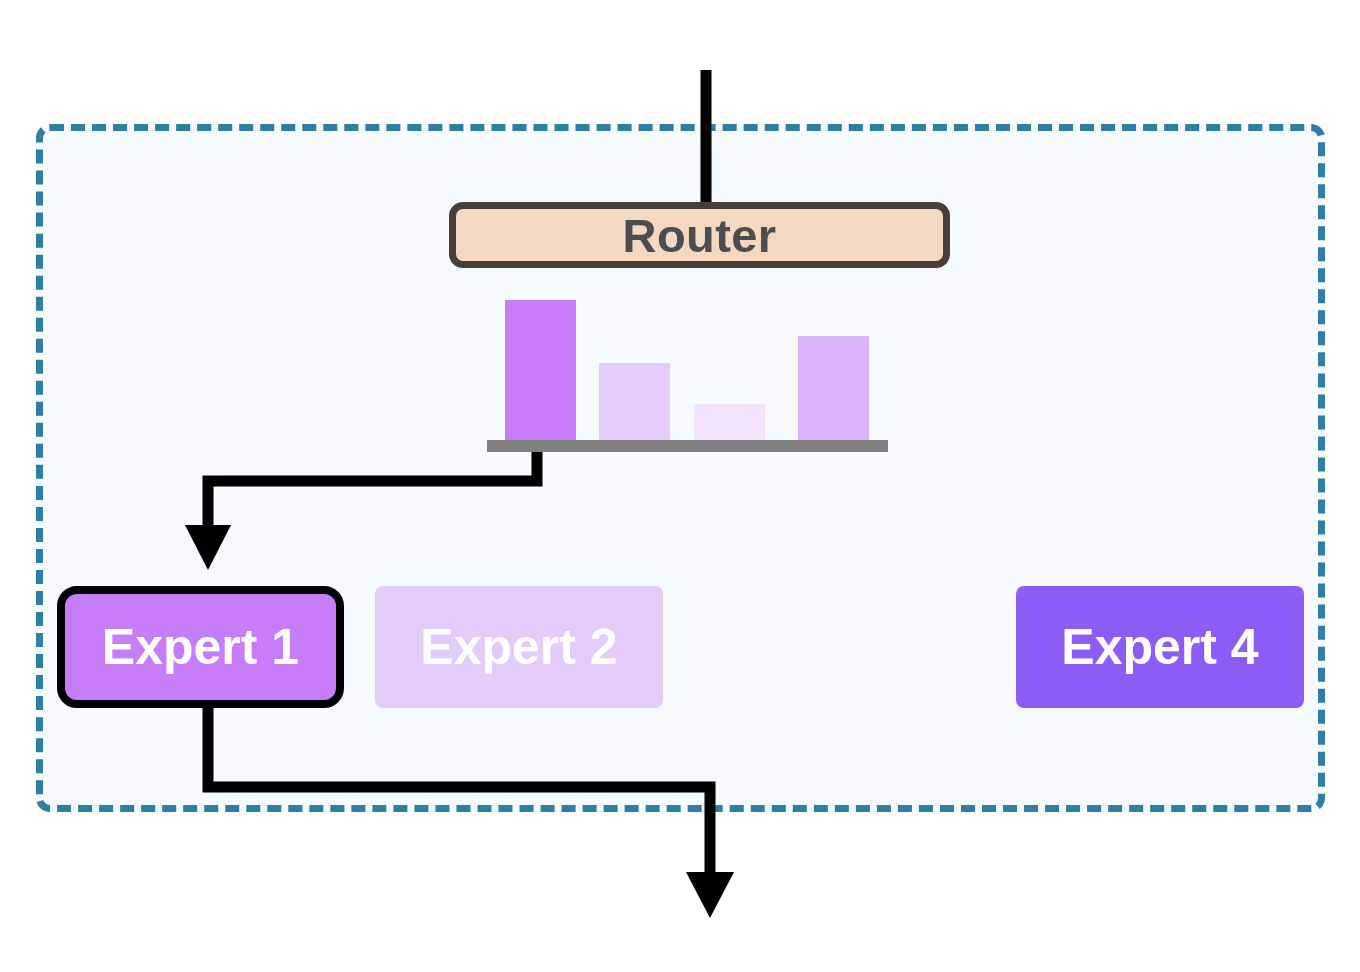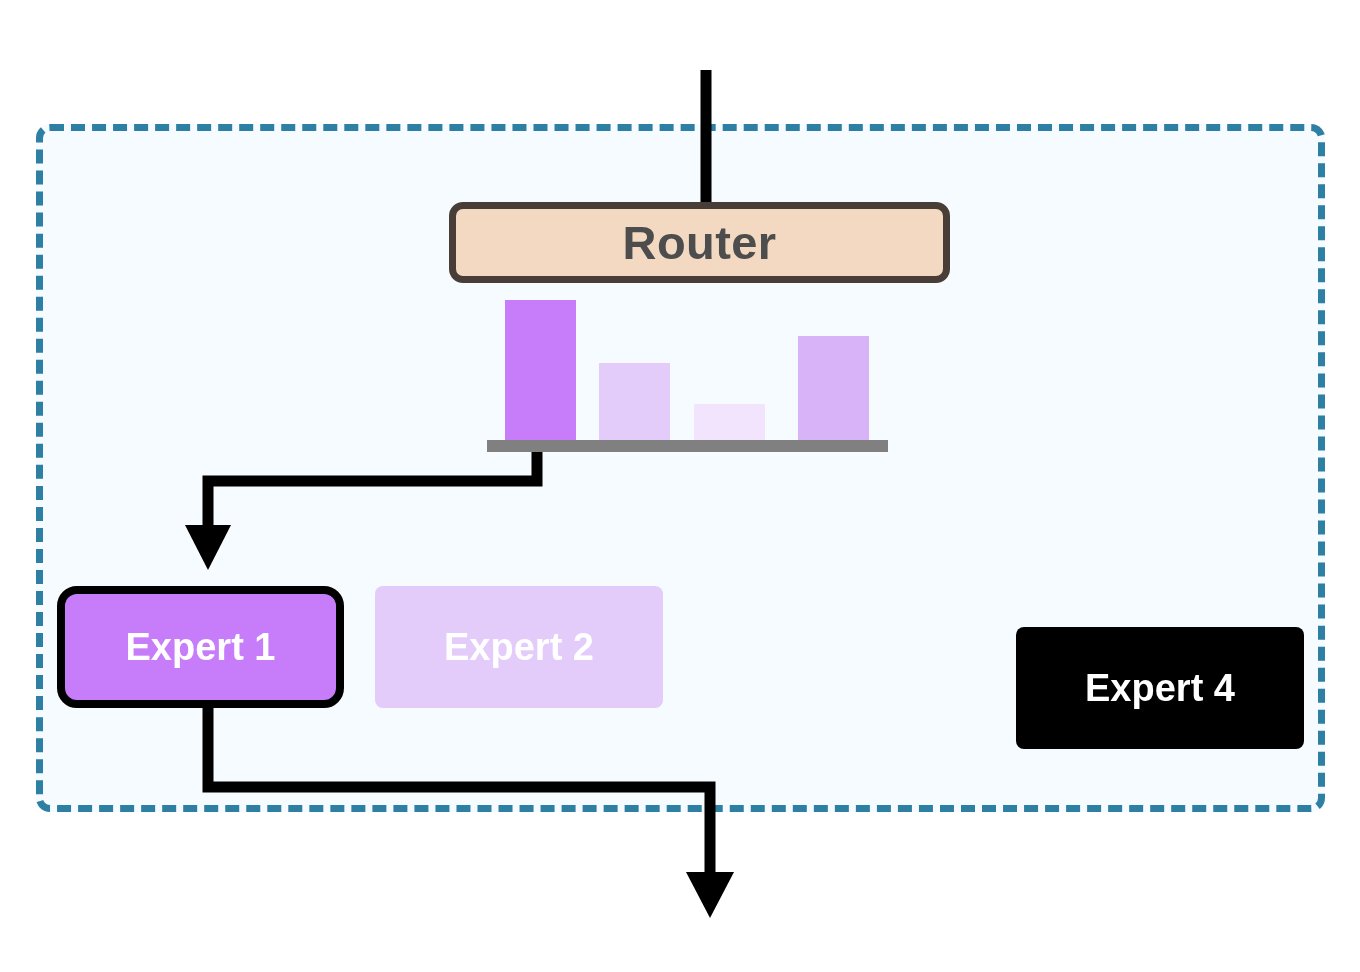--- a/index.html
+++ b/index.html
@@ -35,21 +35,21 @@
     background: #f5fbfe;
     border: 7px dashed #2d7fa3;
     border-radius: 14px;
   }
   
   .router-box {
     position: absolute;
     left: 449px;
     top: 202px;
     width: 501px;
-    height: 81px;
+    height: 66px;
     box-sizing: border-box;
     background: #f3d9c1;
     border: 7px solid #493e37;
     border-radius: 14px;
     display: flex;
     align-items: center;
     justify-content: center;
   }
   .router-label {
     font-size: 47px;
@@ -85,21 +85,21 @@
     height: 122px;
     box-sizing: border-box;
     border-radius: 8px;
     display: flex;
     align-items: center;
     justify-content: center;
     white-space: nowrap;
     overflow: visible;
   }
   .expert-label {
-    font-size: 38px;
+    font-size: 50px;
     font-weight: bold;
     color: #ffffff;
     line-height: 1;
   }
   .expert.selected {
     border: 8px solid #000000;
     border-radius: 20px;
   }
 </style>
 </head>
@@ -134,17 +134,17 @@
 
   <div class="expert selected" style="left:57px; width:287px; background:#c77dfa;">
     <span class="expert-label">Expert 1</span>
   </div>
 
   <div class="expert" style="left:375px; width:288px; background:#e3cbfa;">
     <span class="expert-label">Expert 2</span>
   </div>
 
 
-  <div class="expert" style="left:1016px; width:288px; background:#000000;margin-top:41px;">
+  <div class="expert" style="left:1016px; width:288px; background:#8b5cf6;">
     <span class="expert-label">Expert 4</span>
   </div>
 
 </div>
 
 </body></html>

